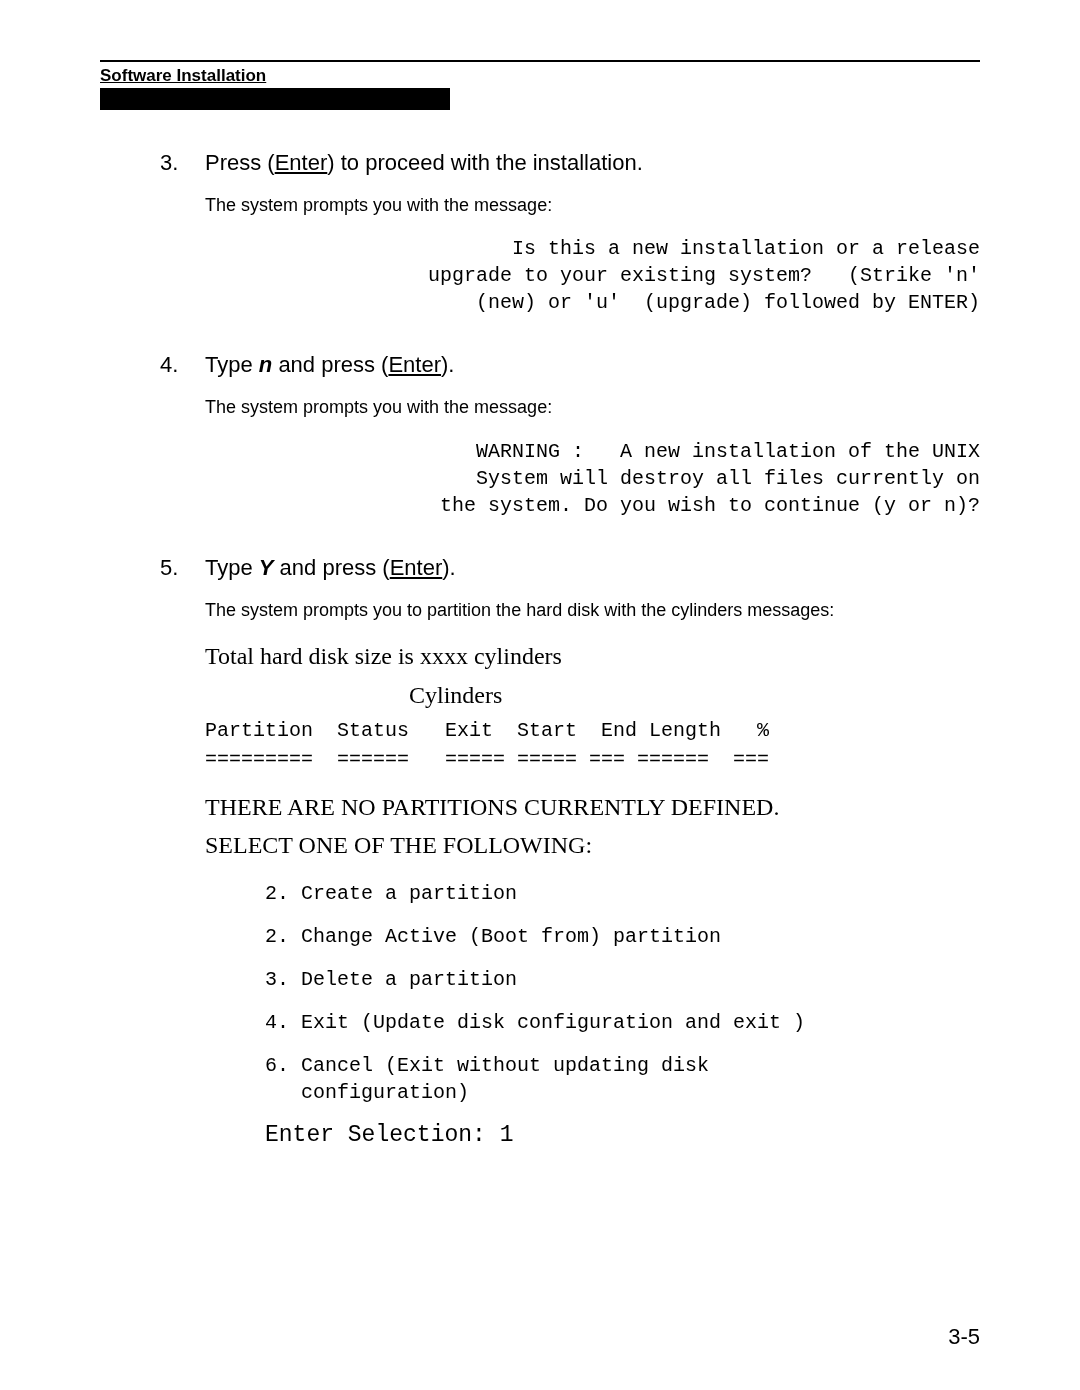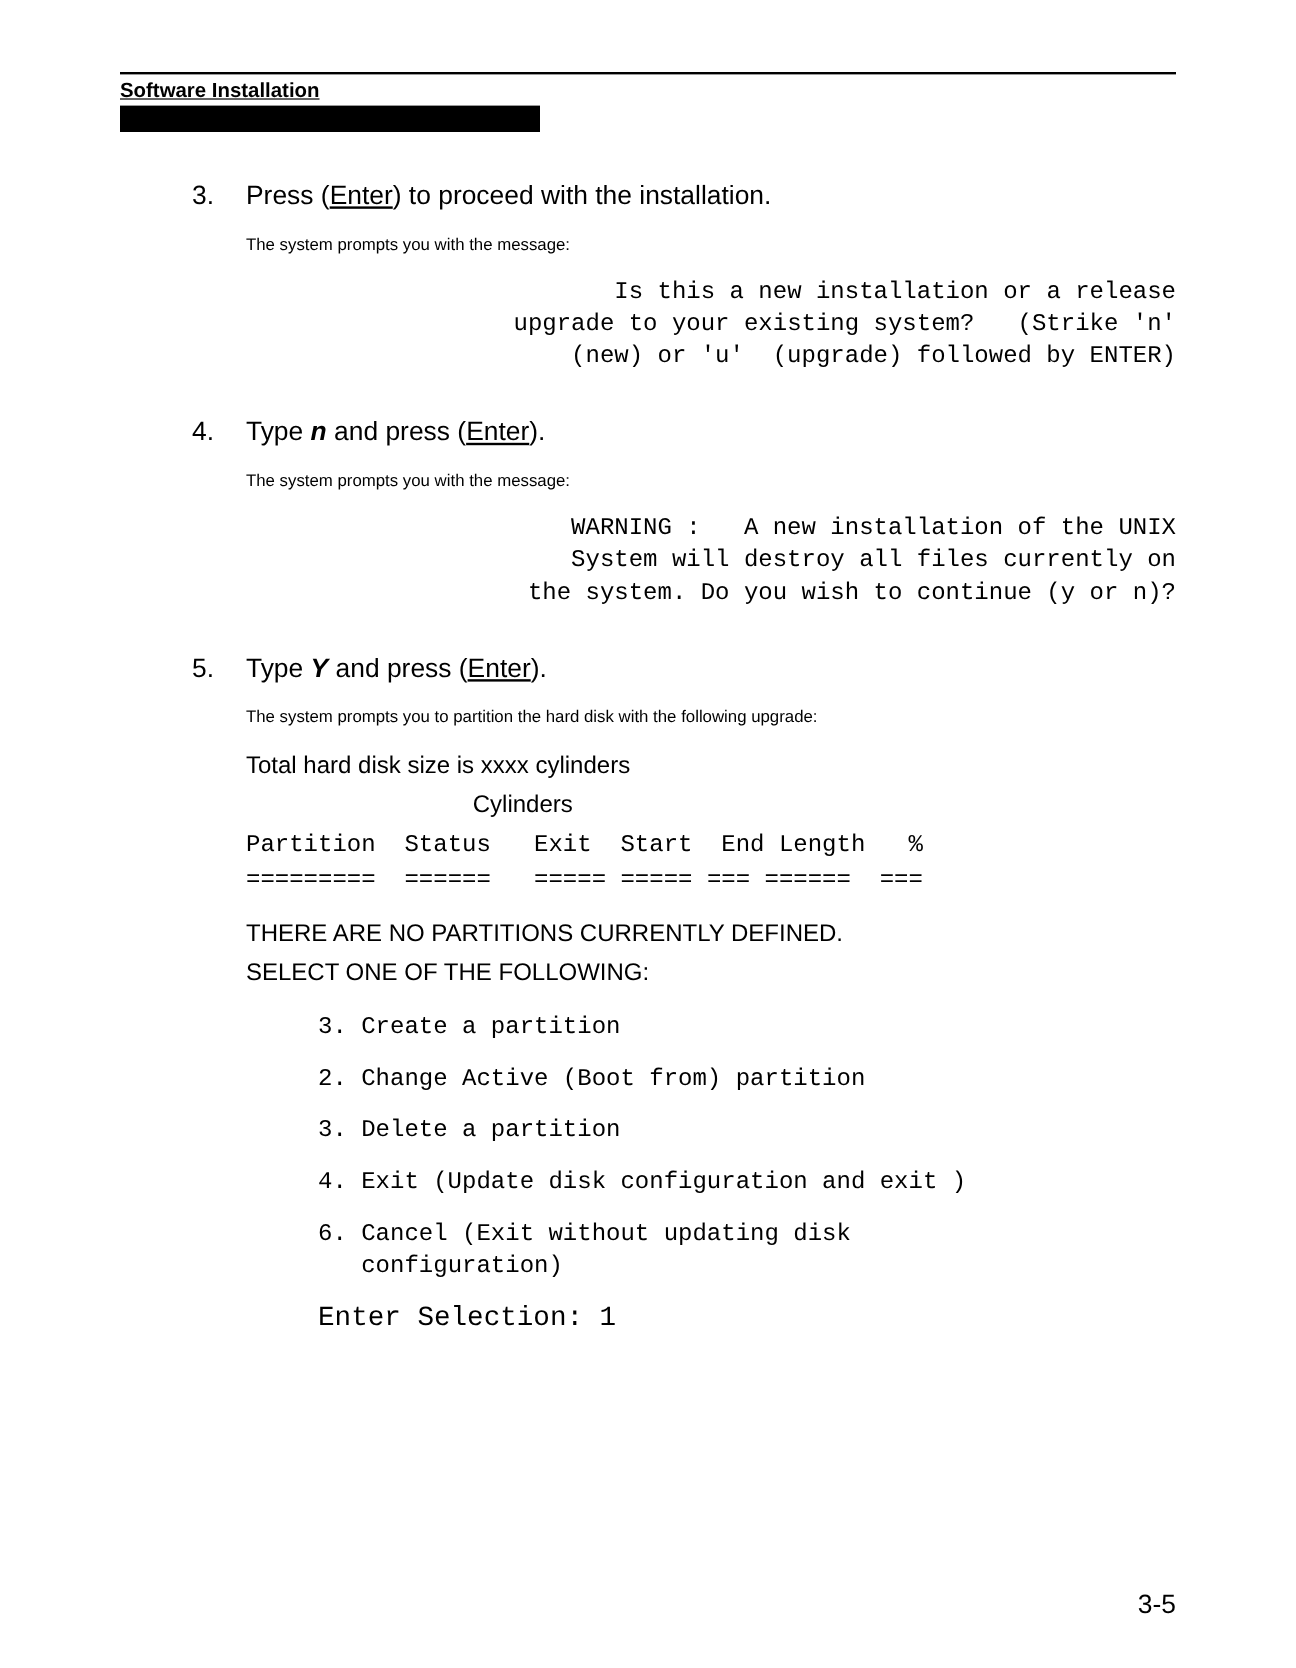--- a/index.html
+++ b/index.html
@@ -44,42 +44,42 @@
     .step-num {
       font-size: 22px;
       width: 45px;
       flex-shrink: 0;
     }
     .step-body {
       flex: 1;
       font-size: 22px;
     }
     .narrative {
-      font-size: 14px;
+      font-size: 18px;
       line-height: 1.3;
       margin-bottom: 18px;
     }
     .underline {
       text-decoration: underline;
     }
     .bolditalic {
       font-weight: bold;
       font-style: italic;
     }
     .mono-block {
       font-family: "Courier New", Courier, monospace;
       font-size: 20px;
       line-height: 1.35;
       margin-bottom: 18px;
       white-space: pre-wrap;
       text-align: right;
     }
     .mono-narrow {
-      font-family: Liberation Sans, sans-serif;
-      font-size: 20px;
+      font-family: Liberation Serif, serif;
+      font-size: 24px;
       line-height: 1.35;
       white-space: pre-wrap;
       margin-bottom: 6px;
     }
     .table-area {
       font-family: "Courier New", Courier, monospace;
       font-size: 20px;
       line-height: 1.35;
       white-space: pre;
       margin-bottom: 18px;
@@ -136,31 +136,31 @@
       <div class="mono-block">WARNING :   A new installation of the UNIX
 System will destroy all files currently on
 the system. Do you wish to continue (y or n)?</div>
     </div>
   </div>
 
   <div class="step">
     <div class="step-num">5.</div>
     <div class="step-body">
       <span>Type </span><span class="bolditalic">Y</span><span> and press (</span><span class="underline">Enter</span><span>).</span>
-      <div class="narrative" style="margin-top:18px;">The system prompts you to partition the hard disk with the following upgrade:</div>
+      <div class="narrative" style="margin-top:18px;">The system prompts you to partition the hard disk with the cylinders messages:</div>
 
       <div class="mono-narrow">Total hard disk size is xxxx cylinders</div>
       <div class="mono-narrow">                                  Cylinders</div>
       <div class="table-area">Partition  Status   Exit  Start  End Length   %</div>
       <div class="table-area" style="margin-top:-16px;">=========  ======   ===== ===== === ======  ===</div>
       <div class="mono-narrow">THERE ARE NO PARTITIONS CURRENTLY DEFINED.</div>
       <div class="mono-narrow" style="margin-bottom:18px;">SELECT ONE OF THE FOLLOWING:</div>
 
       <div class="menu-list">
-        <div class="menu-item">3. Create a partition</div>
+        <div class="menu-item">2. Create a partition</div>
         <div class="menu-item">2. Change Active (Boot from) partition</div>
         <div class="menu-item">3. Delete a partition</div>
         <div class="menu-item">4. Exit (Update disk configuration and exit )</div>
         <div class="menu-item">6. Cancel (Exit without updating disk
    configuration)</div>
       </div>
 
       <div class="enter-sel">Enter Selection: 1</div>
     </div>
   </div>

